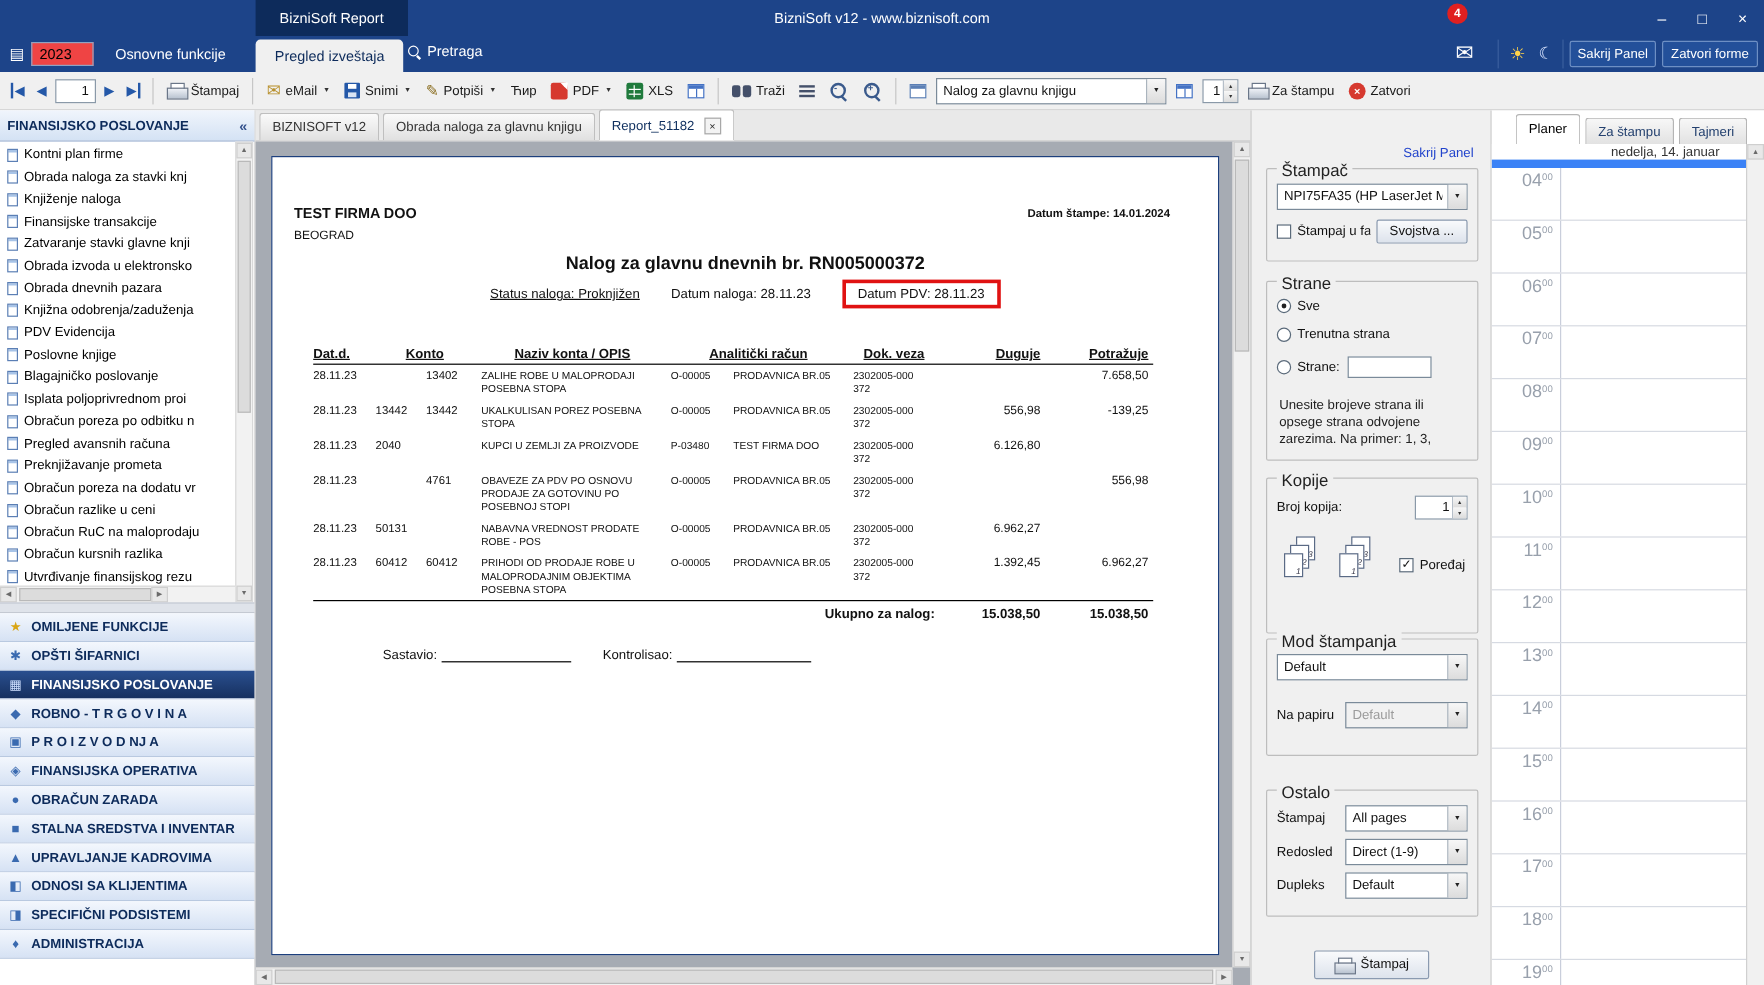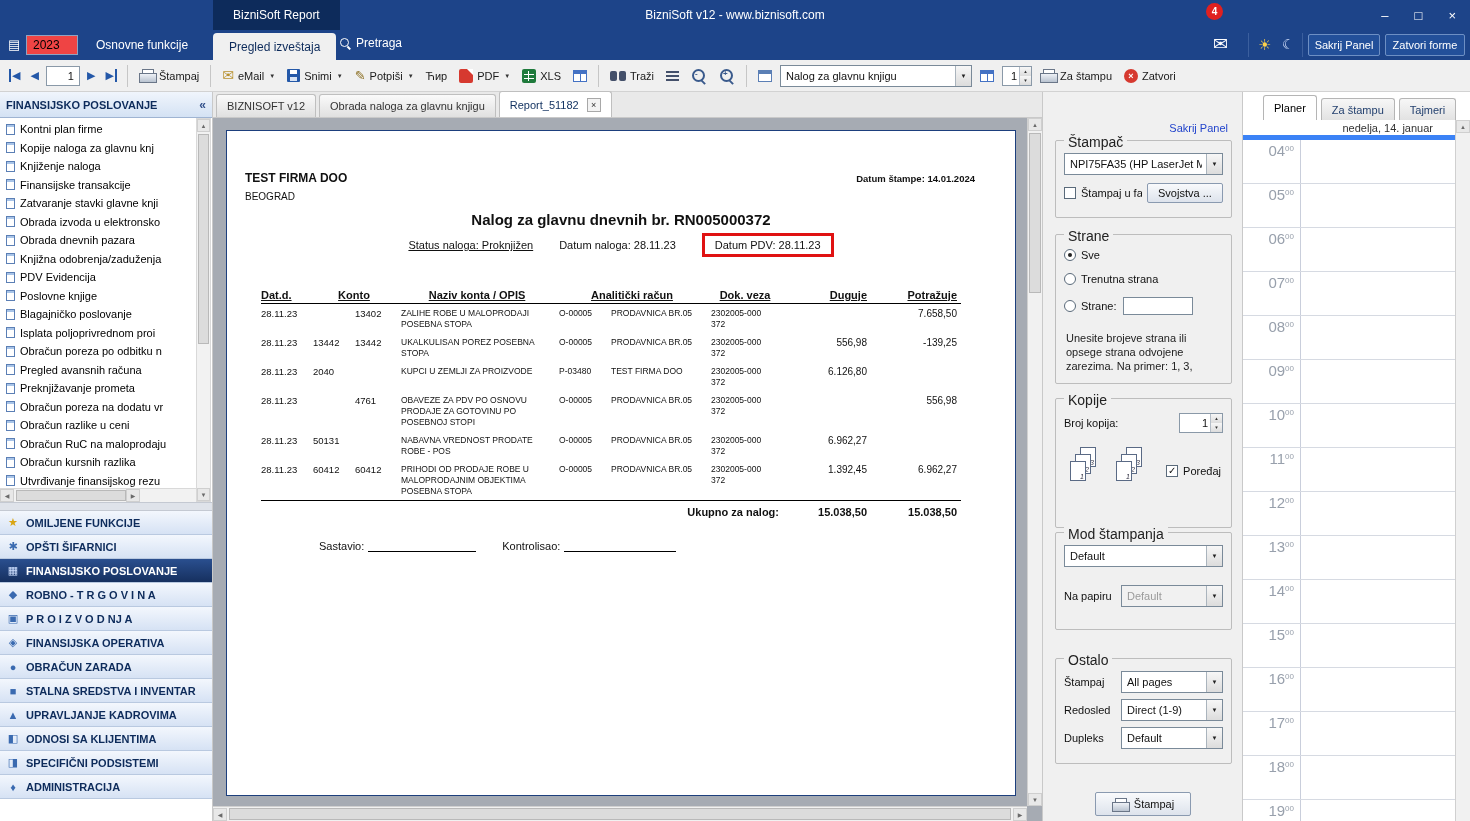--- a/index.html
+++ b/index.html
@@ -184,21 +184,21 @@
   .combo.small{flex:1}
   .combo.disabled{background:#f1f1f1;color:#9b9b9b}
   .combo.disabled .combo-text{color:#9b9b9b}
   .pp-print{position:absolute;left:52px;top:700px;width:96px;height:24px;gap:6px}
 
   
   .planner{position:absolute;left:1242px;top:92px;width:228px;height:729px;background:#fff;border-left:1px solid #c9c9c9;overflow:hidden}
   .pl-tabs{position:absolute;left:0;top:2px;height:26px;width:100%;display:flex;align-items:flex-end;padding-left:20px;gap:4px}
   .pl-tab{height:22px;display:flex;align-items:center;padding:0 10px;font-size:11px;background:linear-gradient(#f7f7f7,#e2e2e2);border:1px solid #b5b5b5;border-bottom:none;border-radius:3px 3px 0 0;color:#24416f}
   .pl-tab.active{background:#fff;height:25px;color:#000}
-  .pl-head{position:absolute;left:0;top:28px;height:20px;right:15px;border-bottom:5px solid #3b82f6;display:flex;align-items:center;justify-content:flex-end;padding-right:22px;font-size:11px;color:#333;background:#fff}
+  .pl-head{position:absolute;left:0;top:28px;height:20px;right:15px;border-bottom:7px solid #3b82f6;display:flex;align-items:center;justify-content:flex-end;padding-right:22px;font-size:11px;color:#333;background:#fff}
   .pl-scroll{position:absolute;right:0;top:28px;width:15px;bottom:0;background:#f1f1f1;border-left:1px solid #d0d0d0}
   .pl-scroll .sc-arrow{position:absolute;left:0;top:0;width:14px}
   .pl-grid{position:absolute;left:0;top:48px;right:15px;bottom:0}
   .pl-row{display:flex;height:44px;border-bottom:1px solid #d6dae2}
   .pl-hour{width:58px;flex:0 0 auto;text-align:right;padding:2px 6px 0 0;border-right:1px solid #c9cedb;color:#98a0ac}
   .pl-h{font-size:15px}
   .pl-m{font-size:8px}
   .pl-slot{flex:1}
 </style>
 </head>
@@ -334,21 +334,21 @@
       <span>FINANSIJSKO POSLOVANJE</span>
       <span class="chev">«</span>
     </div>
     <div class="sb-tree">
         <div class="tree-item">
           <span class="tree-ico"></span>
           <span class="tree-label">Kontni plan firme</span>
         </div>
         <div class="tree-item">
           <span class="tree-ico"></span>
-          <span class="tree-label">Kopije naloga za glavnu knj</span>
+          <span class="tree-label">Obrada naloga za stavki knj</span>
         </div>
         <div class="tree-item">
           <span class="tree-ico"></span>
           <span class="tree-label">Knjiženje naloga</span>
         </div>
         <div class="tree-item">
           <span class="tree-ico"></span>
           <span class="tree-label">Finansijske transakcije</span>
         </div>
         <div class="tree-item">

